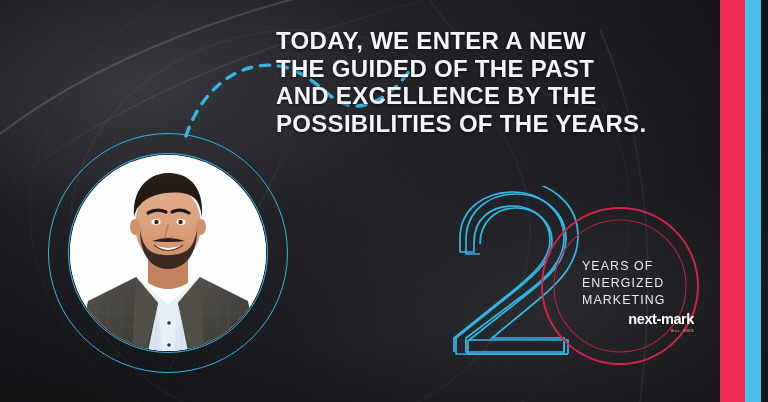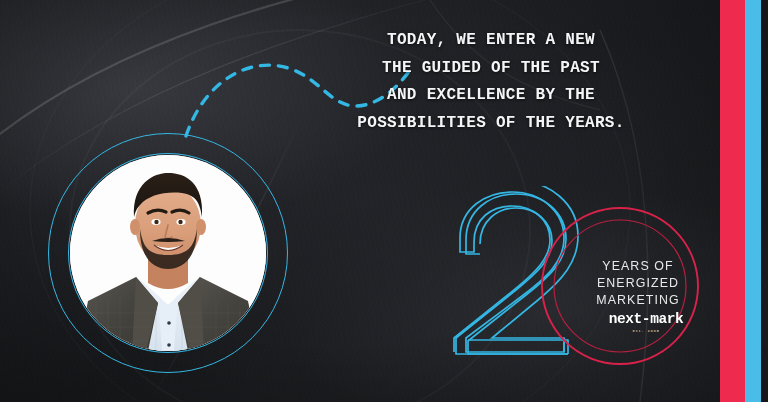--- a/index.html
+++ b/index.html
@@ -52,38 +52,37 @@
     background:#fdfdfd;overflow:hidden;
   }
   .photo-svg{position:absolute;left:0;top:0;width:196px;height:196px;}
 
   
   .dash-svg{position:absolute;left:170px;top:48px;width:250px;height:95px;}
 
   
   .headline{
     position:absolute;right:62px;top:27px;width:430px;
-    text-align:center;color:#f4f5f6;
-    font-size:16px;font-weight:700;line-height:27.5px;
+    text-align:left;color:#f4f5f6;
+    font-size:24px;font-weight:700;line-height:27.5px;
     letter-spacing:.3px;
     text-shadow:0 1px 3px rgba(0,0,0,.65);
-    font-family:Liberation Mono, monospace;
   }
   .headline div{white-space:nowrap;}
 
   
   .badge{position:absolute;left:452px;top:186px;width:248px;height:200px;}
   .badge-svg{position:absolute;left:0;top:0;width:248px;height:200px;}
   .badge-text{
     position:absolute;left:130px;top:72px;width:112px;
-    text-align:center;color:#e8e9ea;
+    text-align:left;color:#e8e9ea;
     font-size:12.4px;font-weight:400;line-height:17px;letter-spacing:1.1px;
   }
   .logo{
-    position:absolute;left:138px;top:126px;width:112px;text-align:center;font-family:Liberation Mono, monospace;
+    position:absolute;left:130px;top:126px;width:112px;text-align:right;
   }
   .logo-main{
     color:#ffffff;font-size:14.5px;font-weight:700;letter-spacing:-.4px;
     line-height:15px;
   }
   .logo-est{
     color:#b9a27e;font-size:4.2px;font-weight:700;letter-spacing:.5px;
     line-height:6px;margin-top:1px;
   }
 </style>

